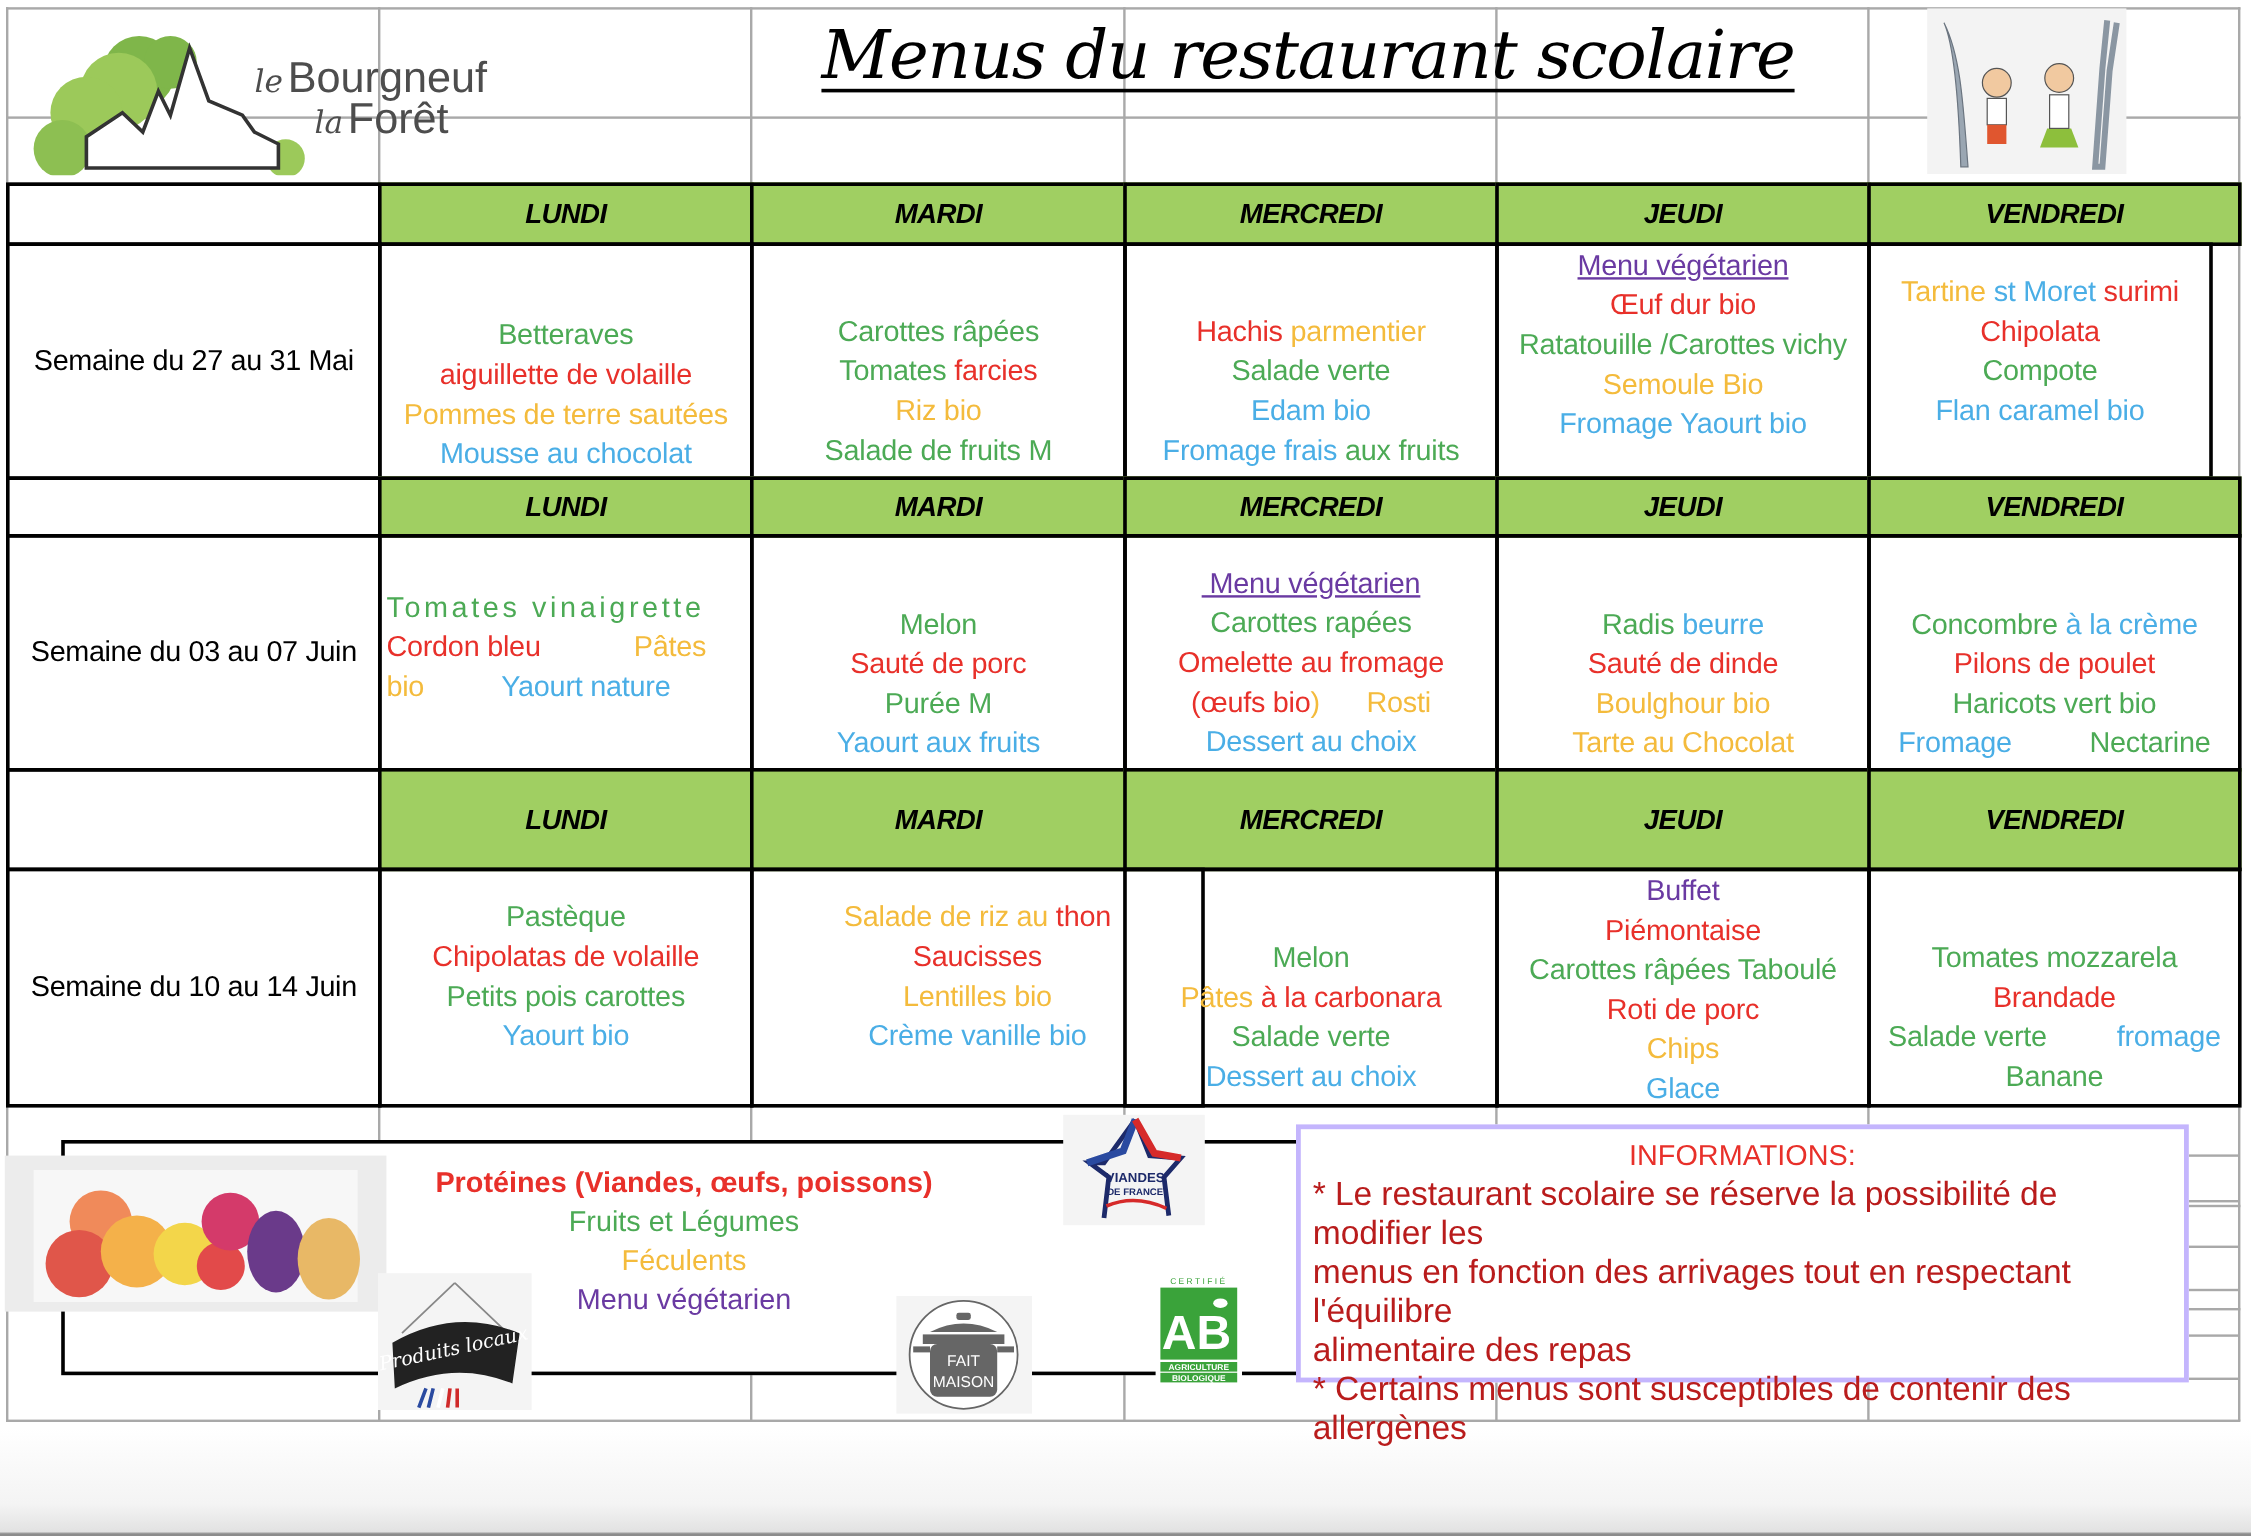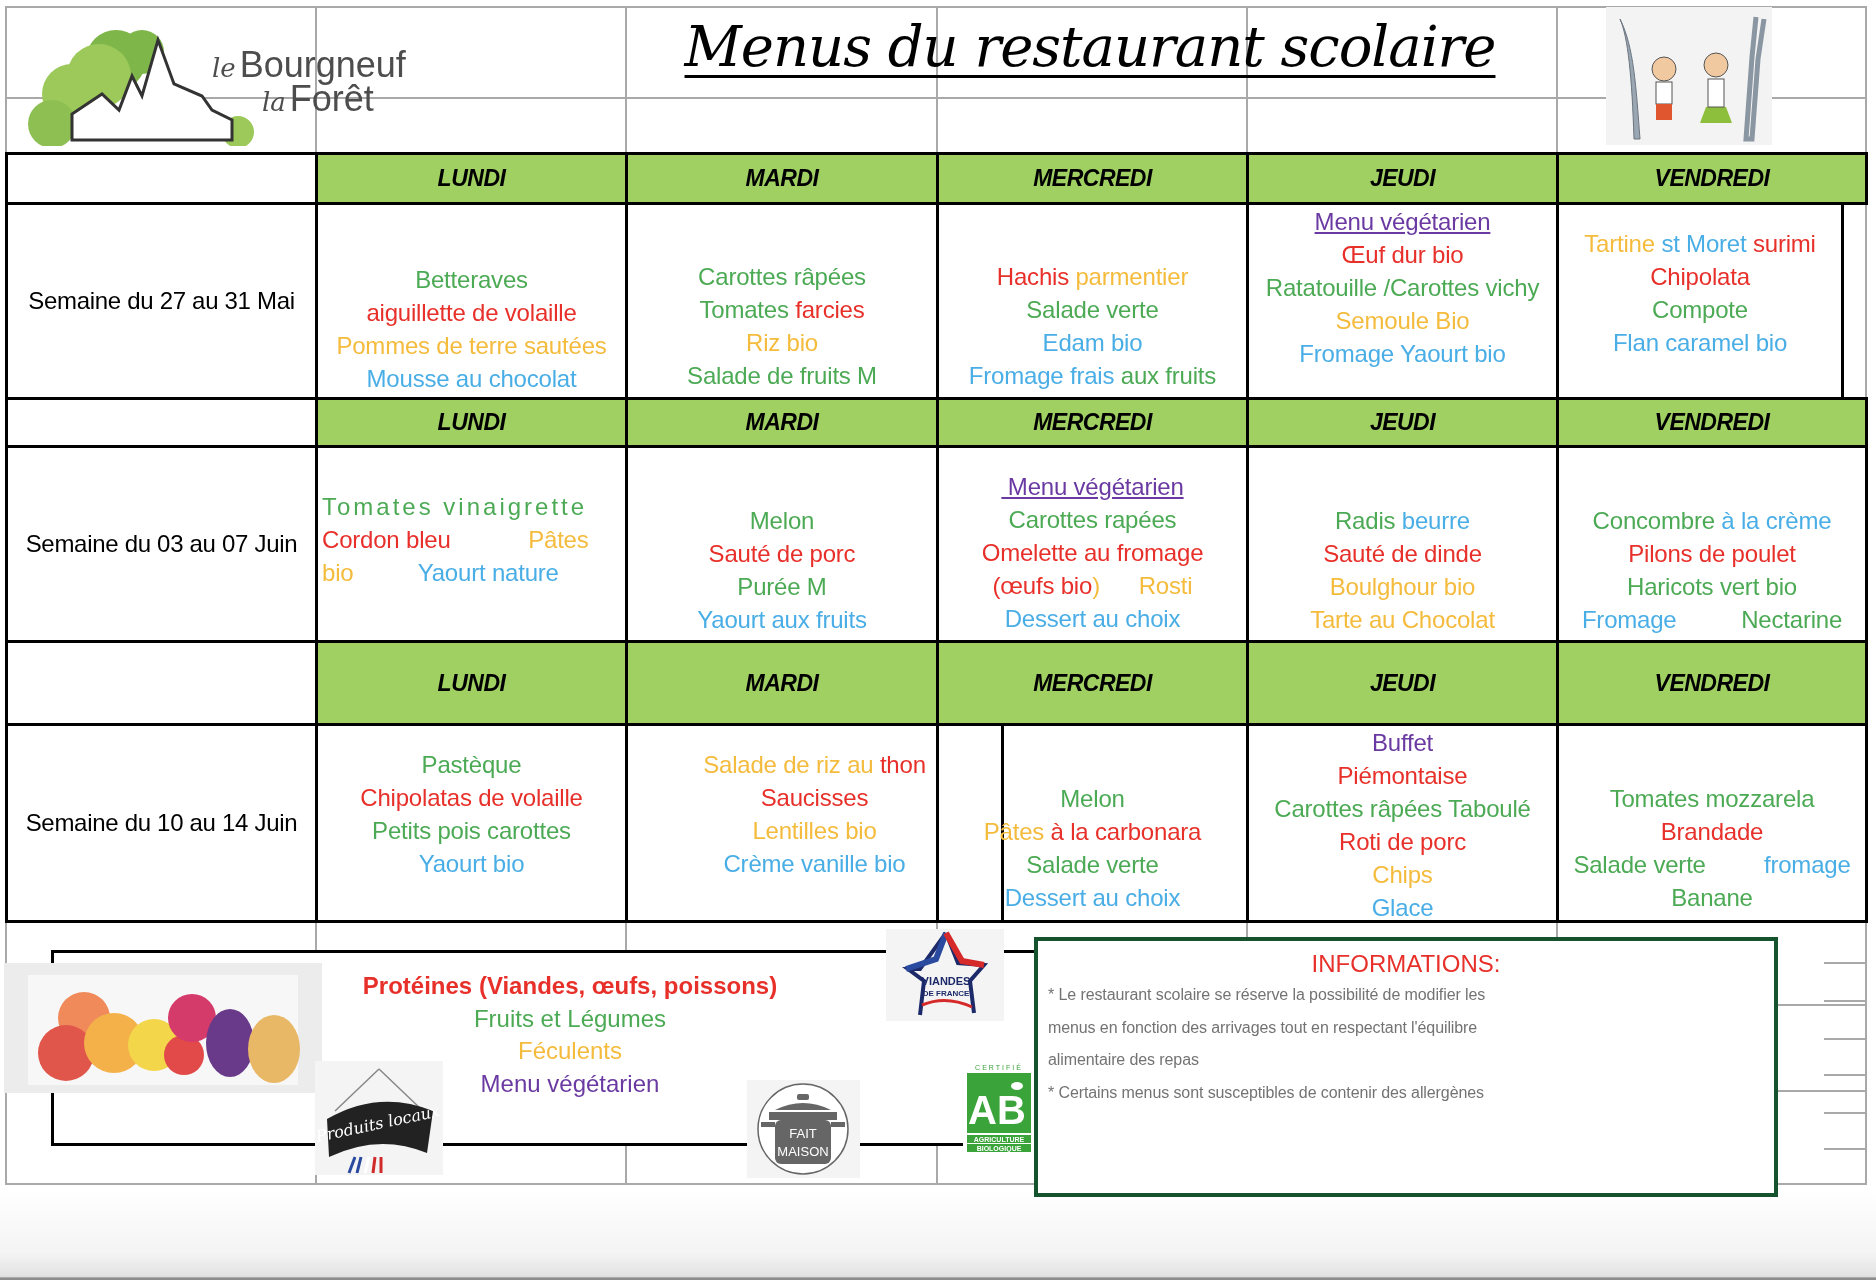--- a/index.html
+++ b/index.html
@@ -55,23 +55,23 @@
   .legend-list { position:absolute; left:330px; top:970px; width:480px; text-align:center; }
   .legend-item { font-size:24px; line-height:32.5px; white-space:nowrap; }
   .legend-item.bold { font-weight:bold; }
 
   .fruits-img { position:absolute; left:4px; top:963px; width:318px; height:130px; background:#ececec; }
   .local-img { position:absolute; left:315px; top:1061px; width:128px; height:114px; background:#f4f4f4; }
   .viandes-img { position:absolute; left:886px; top:929px; width:118px; height:92px; background:#f4f4f4; }
   .fait-img { position:absolute; left:747px; top:1080px; width:113px; height:98px; background:#f4f4f4; }
   .ab-img { position:absolute; left:963px; top:1062px; width:72px; height:92px; background:#fff; }
 
-  .info-box { position:absolute; left:1034px; top:937px; width:744px; height:260px; border:4px solid #14532d; box-sizing:border-box; background:#fff; padding:8px 10px 0 10px; }
+  .info-box { position:absolute; left:1080px; top:937px; width:744px; height:215px; border:4px solid #c4b5fd; box-sizing:border-box; background:#fff; padding:8px 10px 0 10px; }
   .info-title { text-align:center; color:#e8302a; font-size:24px; line-height:30px; }
-  .info-text { color:#737373; font-size:16px; line-height:32.5px; letter-spacing:-0.1px; }
+  .info-text { color:#b91c1c; font-size:28px; line-height:32.5px; letter-spacing:-0.1px; }
 </style>
 </head>
 <body>
 
 <div class="bottom-fade"></div>
 
 <div id="grid">
     <div class="gline-h" style="left: 5px; top: 6px; width: 1862px;"></div>
     <div class="gline-h" style="left: 5px; top: 97px; width: 1862px;"></div>
     <div class="gline-h" style="left: 5px; top: 152px; width: 1862px;"></div>

